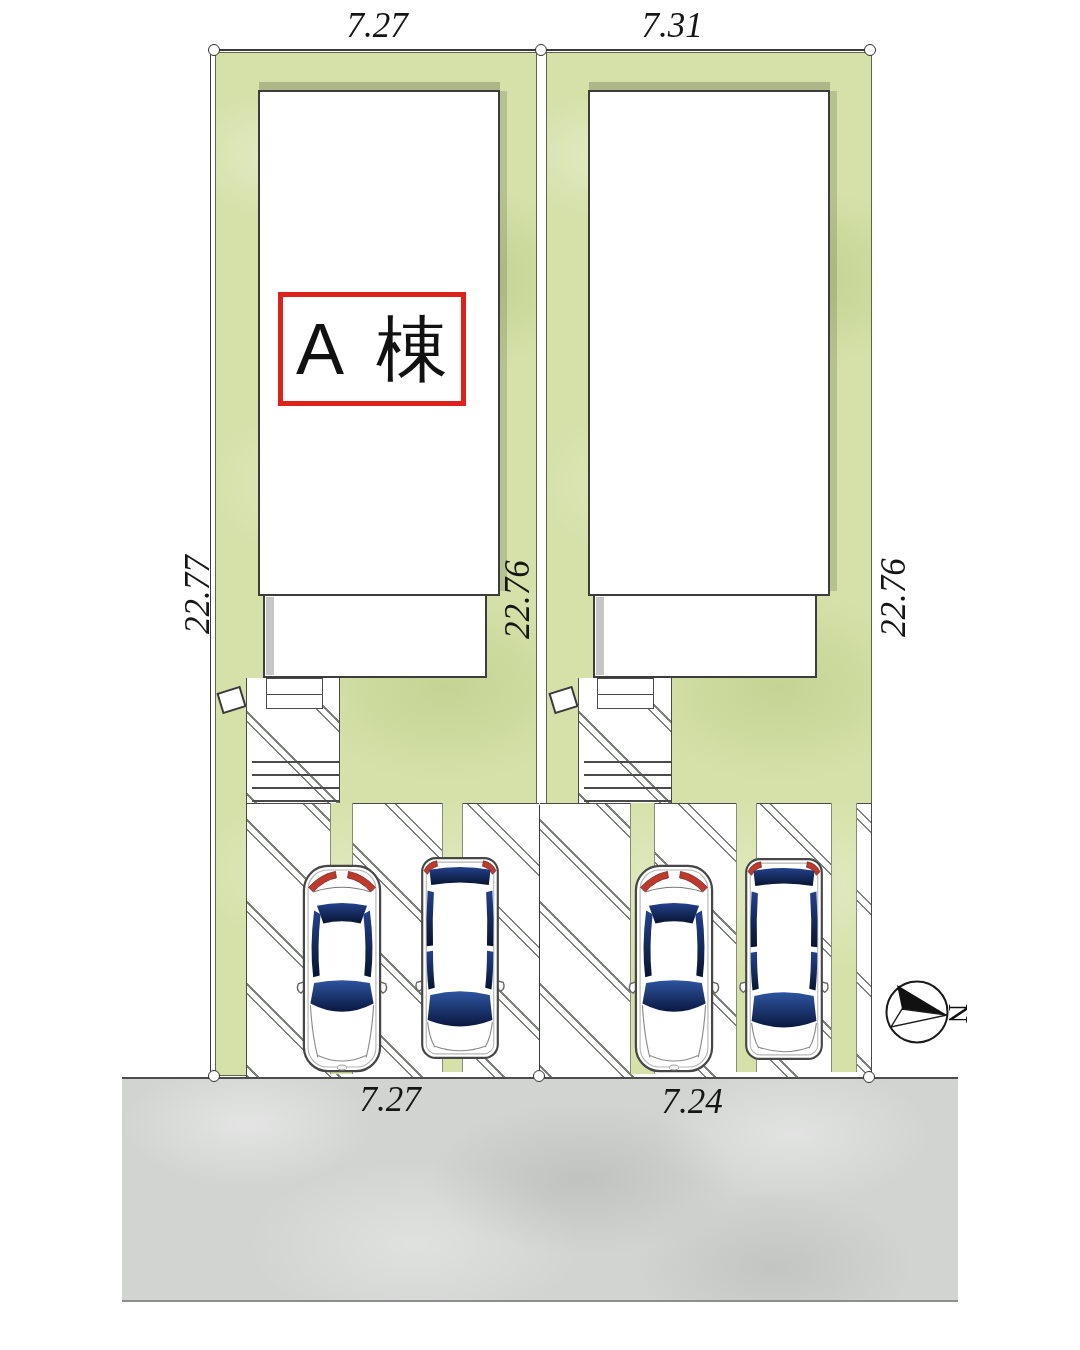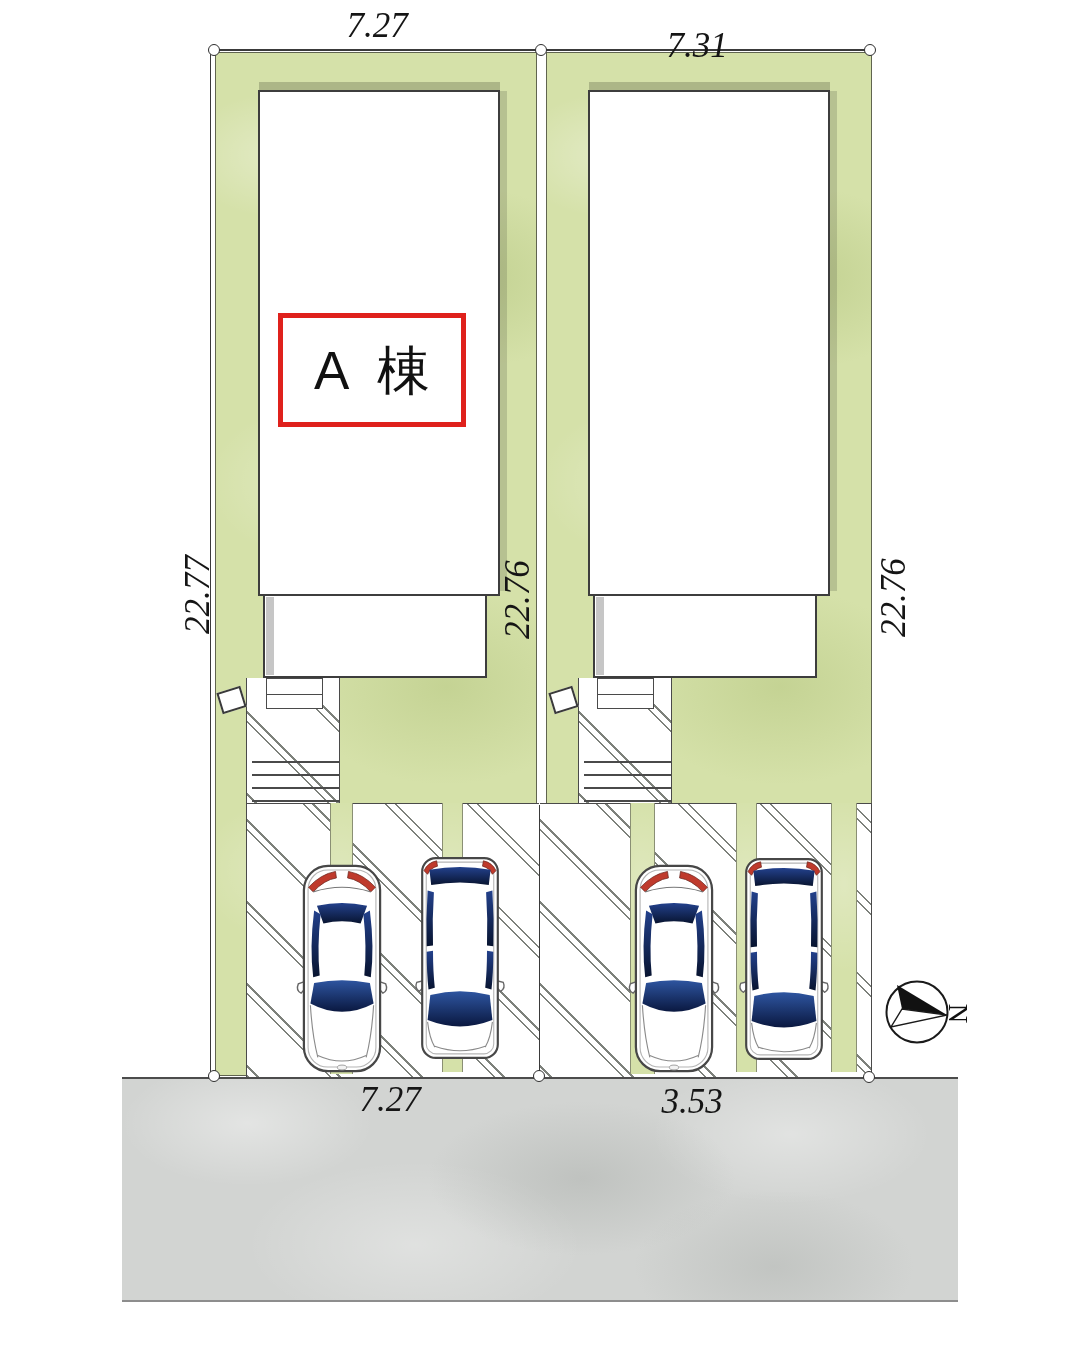--- a/index.html
+++ b/index.html
@@ -38,21 +38,21 @@
   .annex{background:#fff;border:2px solid var(--color-line-dark,#3d3d3d);}
   .porch{background:#fff;border:1.8px solid #4a4a4a;}
   .porch-divider{left:0;right:0;top:50%;height:0;border-top:1.5px solid #4a4a4a;}
   .steps{background-image:repeating-linear-gradient(180deg,
       transparent 0 11.5px, #4a4a4a 11.5px 13px);}
   .shadow-top{background:rgba(104,112,82,.38);}
   .shadow-side{background:rgba(104,112,82,.28);}
   .shadow-inner{background:#c6c6c6;}
 
   .bldg-label{display:flex;align-items:center;justify-content:center;
-    font-size:53px;color:#111;line-height:1;word-spacing:16px;white-space:nowrap;margin-top:21px;}
+    font-size:72px;color:#111;line-height:1;word-spacing:16px;white-space:nowrap;}
   .highlight{border:5px solid var(--color-highlight-red,#df211c);}
 
   .bmark{width:25px;height:22px;background:#fff;border:2px solid #3a3a3a;}
 
   
   .dimline{border-top:2px solid #3a3a3a;height:0;}
   .vline{border-left:1.5px solid #3a3a3a;width:0;}
   .marker{width:12px;height:12px;border:1.7px solid #2e2e2e;border-radius:50%;background:#fff;}
   .dim{width:120px;text-align:center;font-family:"Liberation Serif","DejaVu Serif",serif;
        font-style:italic;font-size:35px;color:#151515;line-height:1;}
@@ -190,26 +190,26 @@
   <div class="vline" style="left:210px;top:50px;height:1026px;"></div>
 
   <div class="marker" style="left:208px;top:44px;"></div>
   <div class="marker" style="left:535px;top:44px;"></div>
   <div class="marker" style="left:864px;top:44px;"></div>
   <div class="marker" style="left:208px;top:1070px;"></div>
   <div class="marker" style="left:533px;top:1070px;"></div>
   <div class="marker" style="left:863px;top:1071px;"></div>
 
   <div class="dim" style="left:317px;top:8px;">7.27</div>
-  <div class="dim" style="left:637px;top:8px;margin-top:20px;">7.31</div>
+  <div class="dim" style="left:612px;top:8px;">7.31</div>
   <div class="dim dim-v" style="left:137px;top:577px;">22.77</div>
   <div class="dim dim-v" style="left:457px;top:582px;">22.76</div>
   <div class="dim dim-v" style="left:833px;top:580px;">22.76</div>
   <div class="dim" style="left:330px;top:1082px;">7.27</div>
-  <div class="dim" style="left:632px;top:1084px;">3.53</div>
+  <div class="dim" style="left:632px;top:1084px;">7.24</div>
 
   <svg style="left:882px;top:977px;" width="70" height="70" viewBox="0 0 70 70">
     <circle cx="35" cy="35" r="30.5" fill="#fff" stroke="#1a1a1a" stroke-width="2"></circle>
     <polygon points="15,8 65,38 20,32" fill="#111"></polygon>
     <polygon points="65,38 9,50 20,32" fill="#fff" stroke="#1a1a1a" stroke-width="1.4"></polygon>
   </svg>
   <div class="nlabel" style="left:948px;top:1000px;">N</div>
 
 </div>
 

